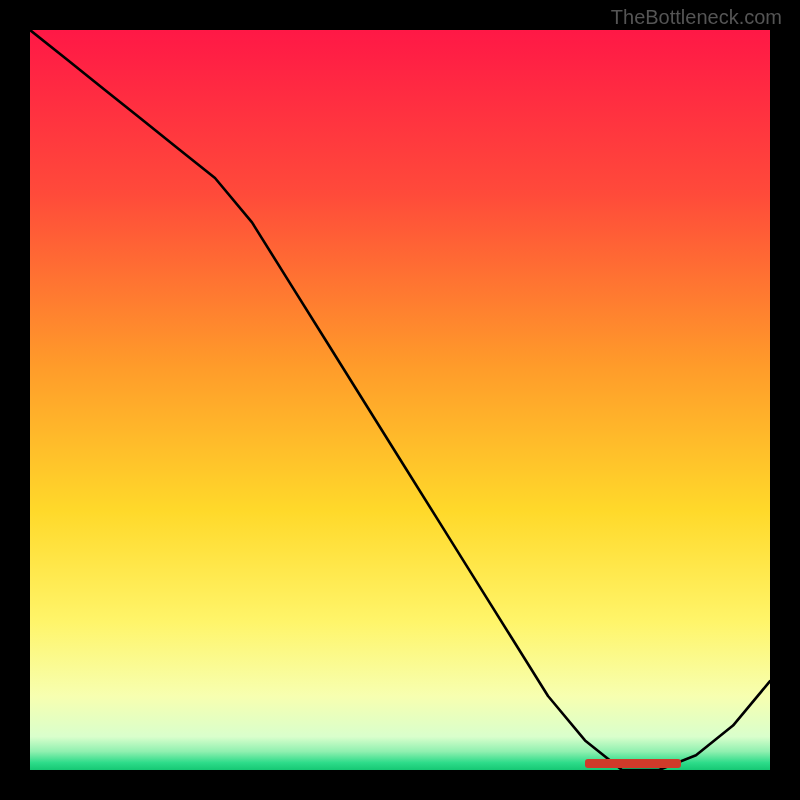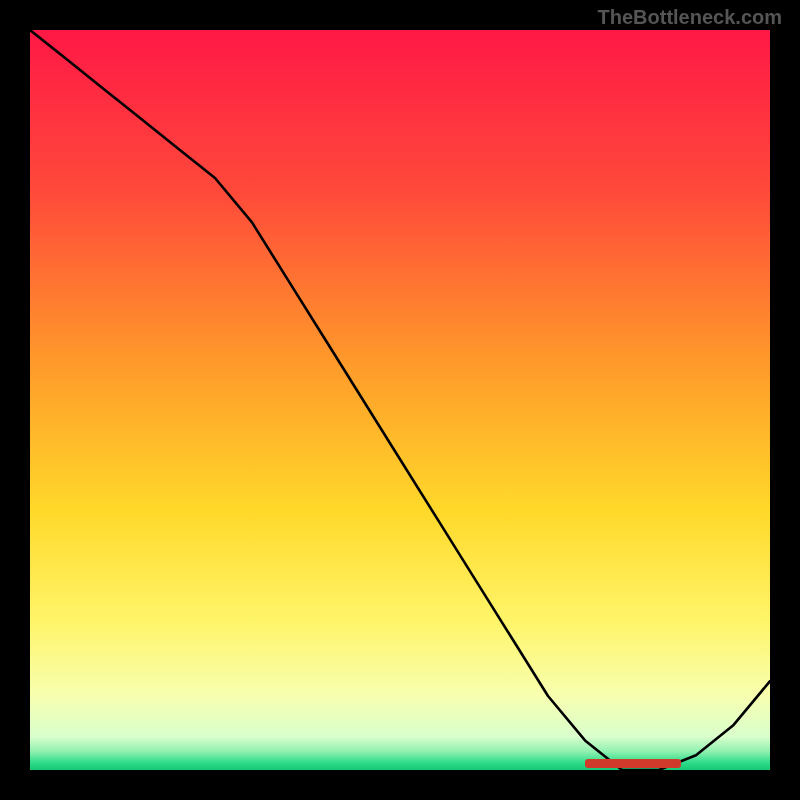--- a/index.html
+++ b/index.html
@@ -9,21 +9,21 @@
     background: #000;
     position: relative;
     font-family: Arial, sans-serif;
   }
   .watermark {
     position: absolute;
     top: 6px;
     right: 18px;
     color: #555;
     font-size: 20px;
-    font-weight: 700;
+    font-weight: 400;
     z-index: 10;
   }
   .plot-area {
     position: absolute;
     left: 30px;
     top: 30px;
     width: 740px;
     height: 740px;
     overflow: hidden;
   }

